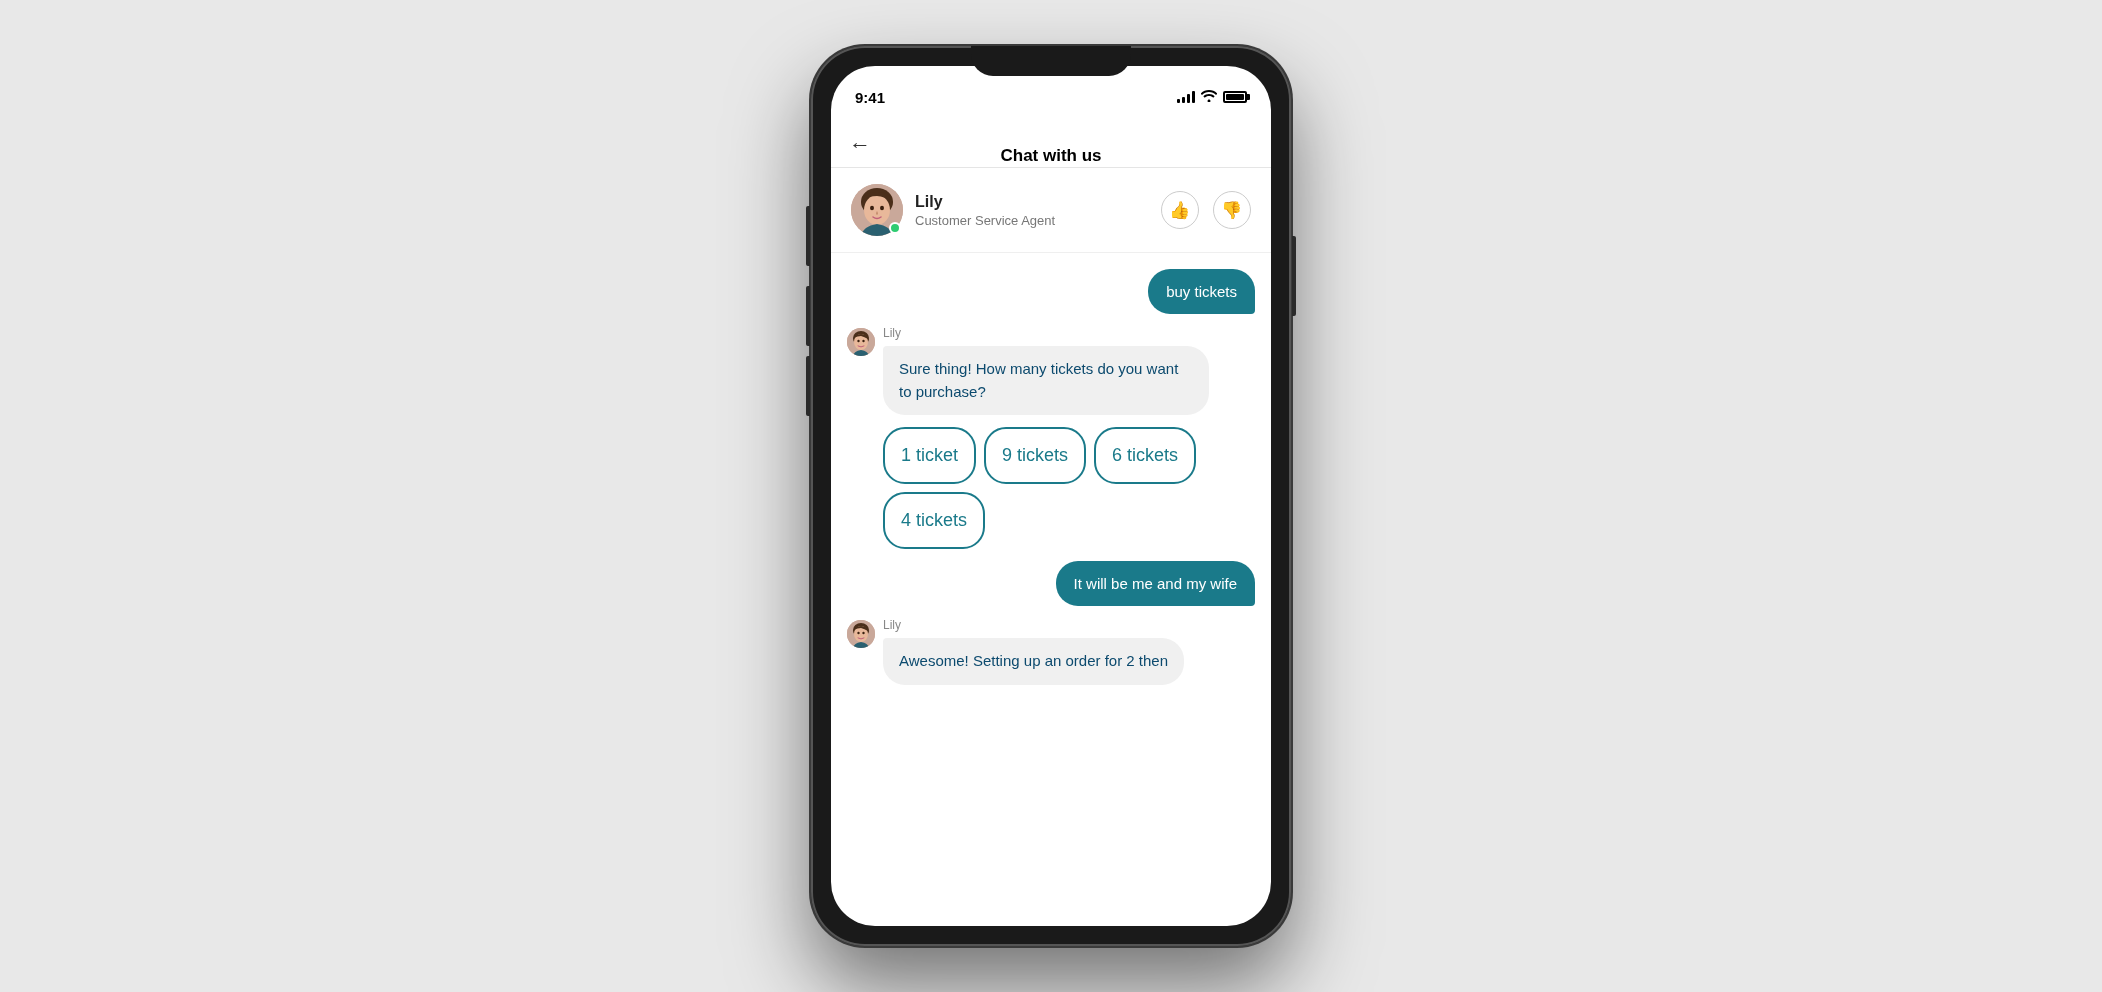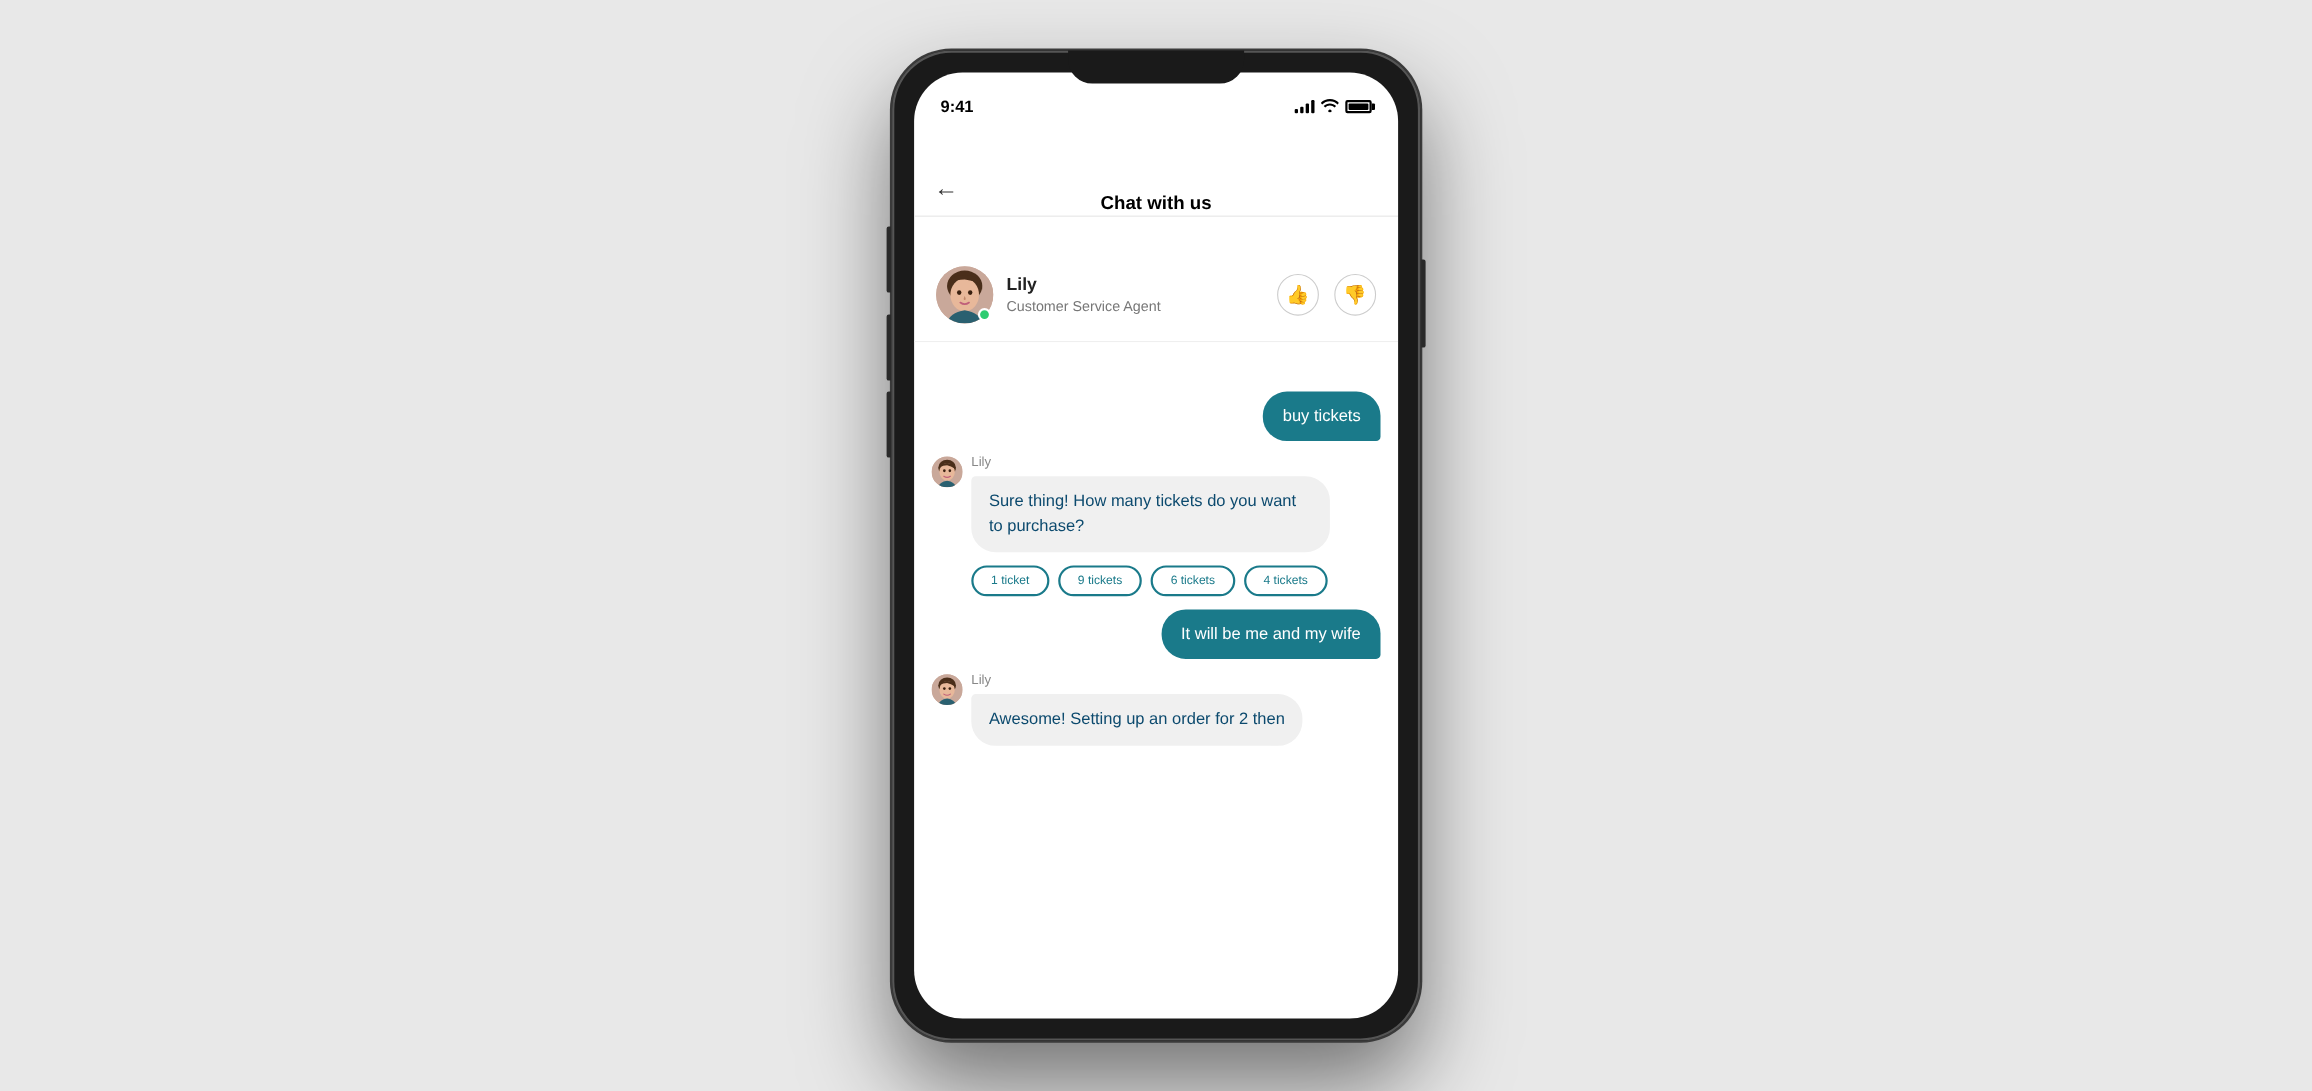--- a/index.html
+++ b/index.html
@@ -53,21 +53,20 @@
 
     .phone-screen {
       width: 440px;
       height: 860px;
       background: #ffffff;
       border-radius: 44px;
       overflow: hidden;
       position: relative;
       display: flex;
       flex-direction: column;
-      gap: 29px;
     }
 
     
     .notch {
       position: absolute;
       top: 0;
       left: 50%;
       transform: translateX(-50%);
       width: 160px;
       height: 30px;
@@ -322,23 +321,23 @@
       display: flex;
       flex-wrap: wrap;
       gap: 8px;
       margin-left: 36px;
     }
 
     .quick-reply-btn {
       border: 2px solid #1a7a8a;
       color: #1a7a8a;
       background: #fff;
-      padding: 6px 16px;
+      padding: 16px 16px;
       border-radius: 22px;
-      font-size: 11px;
+      font-size: 18px;
       cursor: pointer;
       white-space: nowrap;
     }
 
     .quick-reply-btn:last-child {
       
     }
   </style>
 </head>
 <body>

